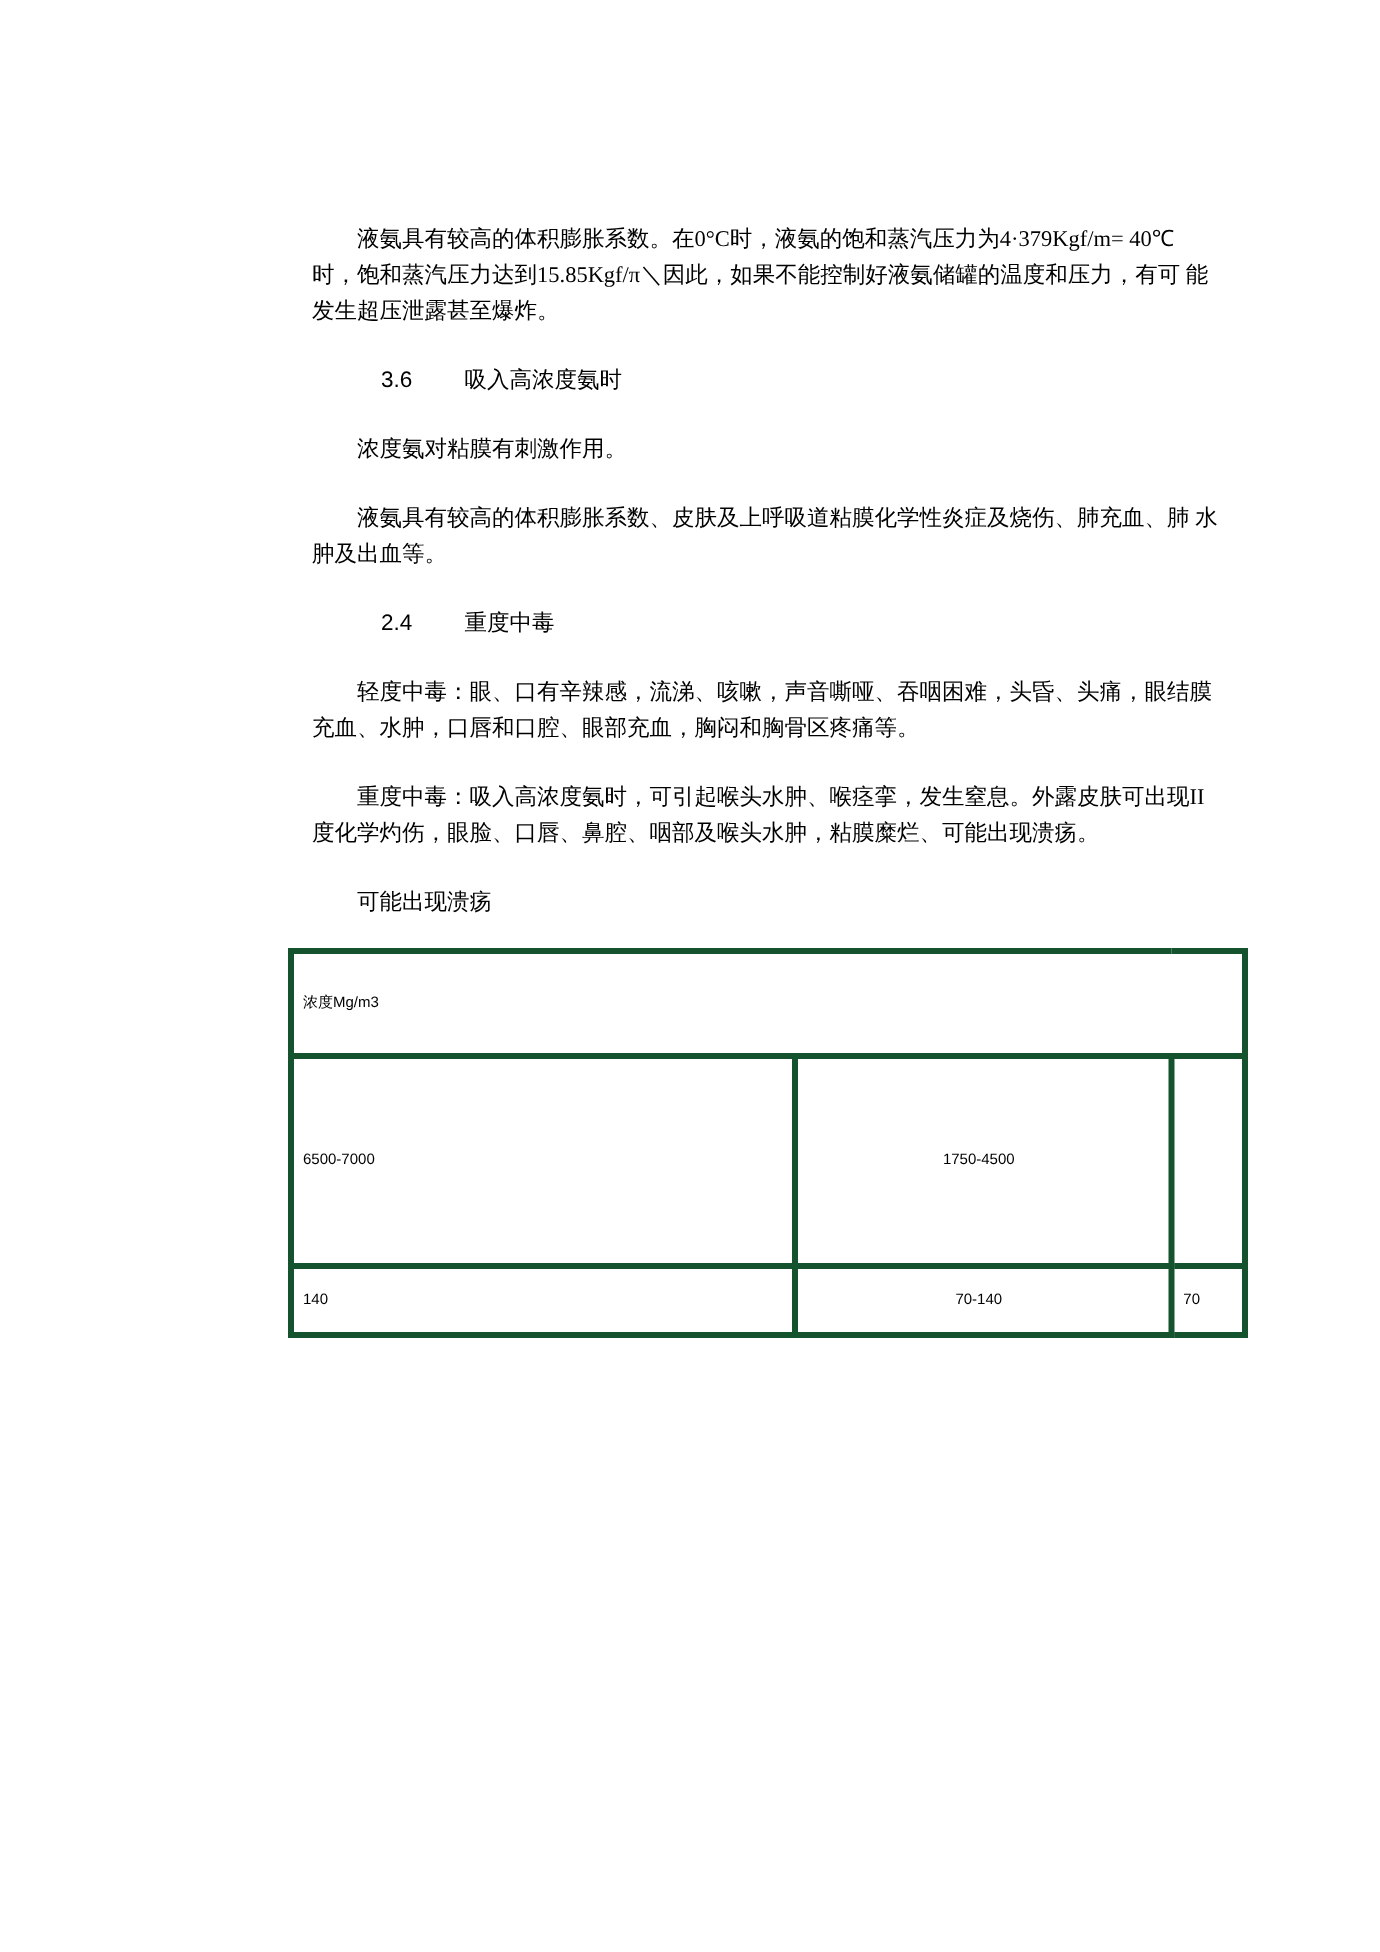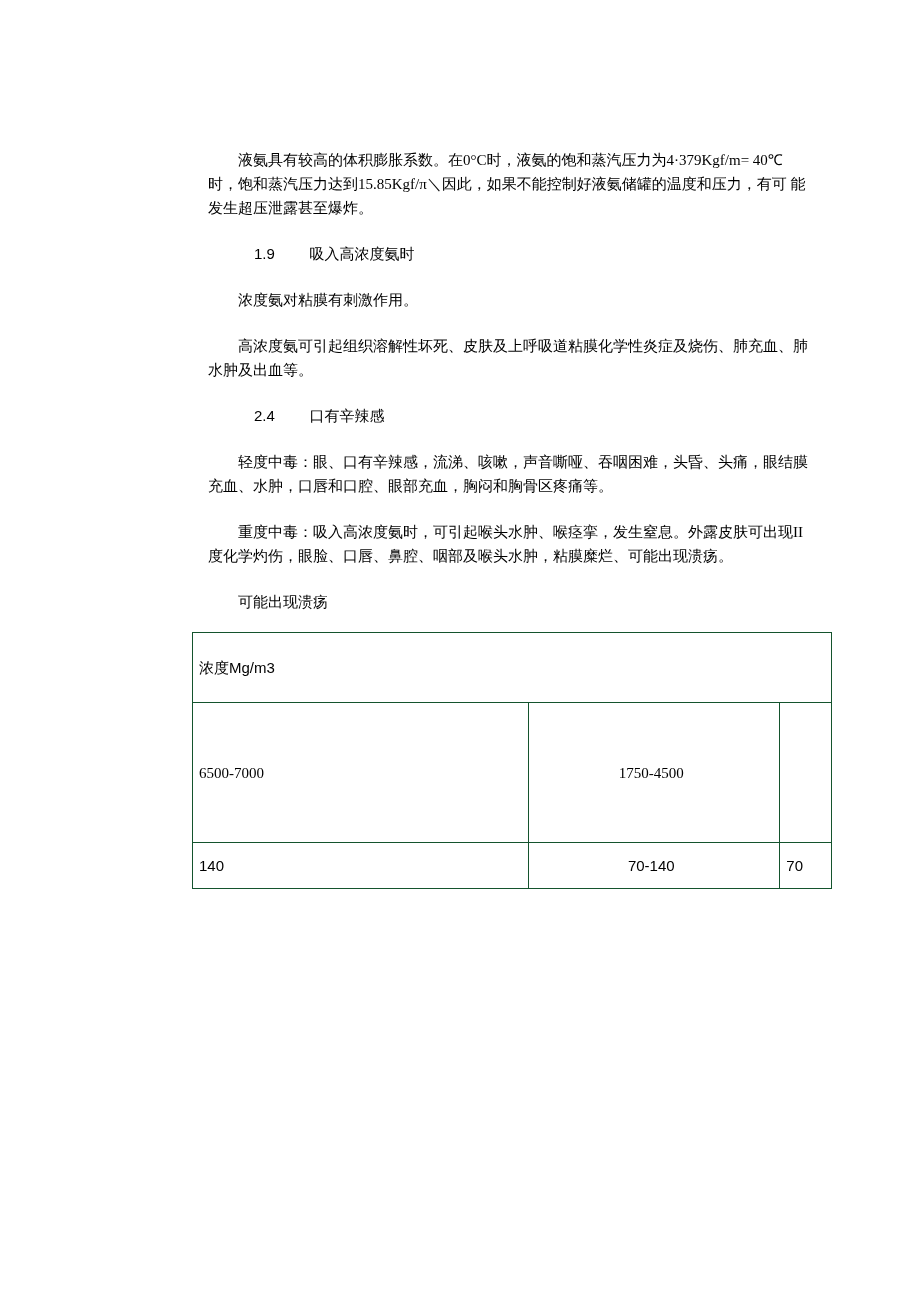--- a/index.html
+++ b/index.html
@@ -32,61 +32,60 @@
       text-indent: 2em;
       margin-bottom: 18px;
     }
     table {
       border-collapse: collapse;
       width: 100%;
       margin-top: 8px;
       margin-left: 0;
     }
     td {
-      border: 1px solid #14532d;
+      border: 4px solid #14532d;
       padding: 10px 6px;
       vertical-align: middle;
       font-family: Arial, sans-serif;
-      font-size: 15px;
+      font-size: 10px;
       text-align: left;
     }
     .header-row td {
       height: 70px;
     }
     .tall-row td {
       height: 140px;
-      font-family: Liberation Serif, serif;
     }
     .mid-row td {
       height: 80px;
     }
     .short-row td {
       height: 46px;
     }
     .col1 { width: 390px; }
     .col2 { width: 290px; text-align: left; padding-left: 0; text-align: center;}
     .col3 { width: auto; text-align: left; padding-right: 28px;}
   </style>
 </head>
 <body>
 
 <p class="paragraph">液氨具有较高的体积膨胀系数。在0°C时，液氨的饱和蒸汽压力为4·379Kgf/m= 40℃ 时，饱和蒸汽压力达到15.85Kgf/π＼因此，如果不能控制好液氨储罐的温度和压力，有可 能发生超压泄露甚至爆炸。</p>
 
 <p class="section-heading">
-  <span class="section-num">1.9</span>
+  <span class="section-num">3.6</span>
   <span>吸入高浓度氨时</span>
 </p>
 
 <p class="paragraph">浓度氨对粘膜有刺激作用。</p>
 
-<p class="paragraph">高浓度氨可引起组织溶解性坏死、皮肤及上呼吸道粘膜化学性炎症及烧伤、肺充血、肺 水肿及出血等。</p>
+<p class="paragraph">液氨具有较高的体积膨胀系数、皮肤及上呼吸道粘膜化学性炎症及烧伤、肺充血、肺 水肿及出血等。</p>
 
 <p class="section-heading">
   <span class="section-num">2.4</span>
-  <span>口有辛辣感</span>
+  <span>重度中毒</span>
 </p>
 
 <p class="paragraph">轻度中毒：眼、口有辛辣感，流涕、咳嗽，声音嘶哑、吞咽困难，头昏、头痛，眼结膜 充血、水肿，口唇和口腔、眼部充血，胸闷和胸骨区疼痛等。</p>
 
 <p class="paragraph">重度中毒：吸入高浓度氨时，可引起喉头水肿、喉痉挛，发生窒息。外露皮肤可出现II 度化学灼伤，眼脸、口唇、鼻腔、咽部及喉头水肿，粘膜糜烂、可能出现溃疡。</p>
 
 <p class="table-title">可能出现溃疡</p>
 
 <table>
   <tbody>

